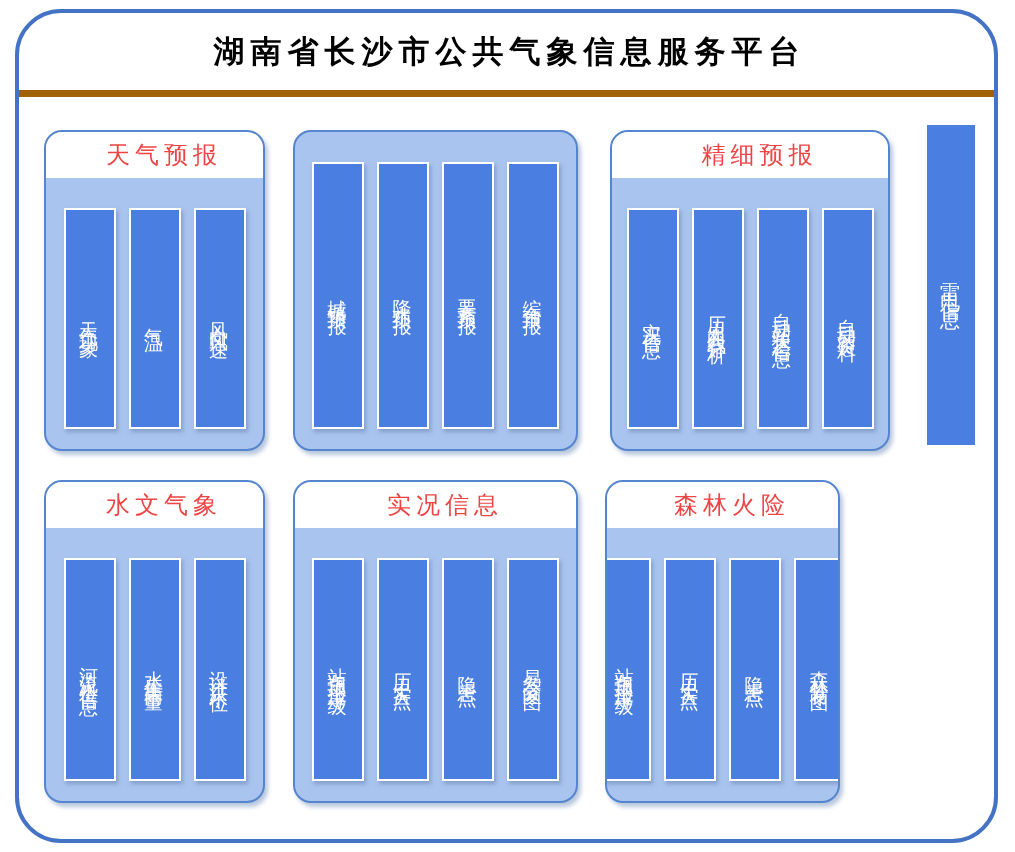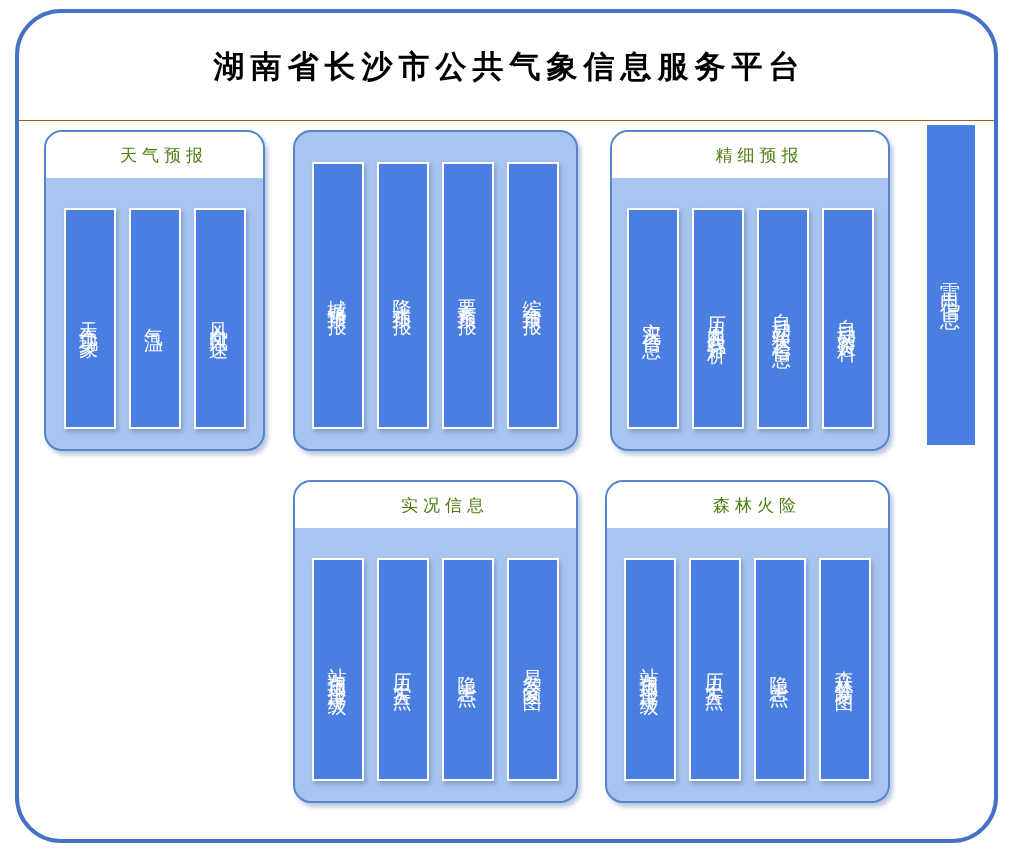--- a/index.html
+++ b/index.html
@@ -5,36 +5,36 @@
   html,body{margin:0;padding:0;background:#ffffff;}
   .stage{
     position:relative;width:1015px;height:852px;background:#ffffff;overflow:hidden;
     font-family:"DejaVu Sans","Liberation Sans",sans-serif;
   }
   .outer-frame{
     position:absolute;left:15px;top:9px;width:983px;height:834px;
     border:4px solid #4472C4;border-radius:46px;box-sizing:border-box;background:#ffffff;
   }
   .title-row{
-    height:108px;border-bottom:1px solid #a16207;box-sizing:border-box;
+    height:84px;border-bottom:7px solid #a16207;box-sizing:border-box;
     display:flex;align-items:center;justify-content:center;
   }
   .main-title{
     font-size:31px;font-weight:bold;color:#000;letter-spacing:6px;padding-left:6px;white-space:nowrap;
   }
   .panel{
     position:absolute;box-sizing:border-box;overflow:hidden;
     background:#A9C4EE;border:2px solid #5585CE;border-radius:18px;
     box-shadow:3px 4px 4px rgba(99,130,180,.45);
     display:flex;flex-direction:column;
   }
   .panel-header{
     flex:0 0 46px;background:#ffffff;
     display:flex;align-items:center;justify-content:center;
-    font-size:17px;color:#4d7c0f;letter-spacing:5px;padding-left:19px;white-space:nowrap;
+    font-size:24px;color:#ef4444;letter-spacing:5px;padding-left:19px;white-space:nowrap;
   }
   .panel-body{
     flex:1;display:flex;justify-content:center;align-items:stretch;
     gap:13px;padding:30px 14px 20px;
   }
   .bar{
     width:52px;box-sizing:border-box;
     background:#4A7EE0;border:2.5px solid #ffffff;
     box-shadow:2px 3px 4px rgba(100,125,175,.55);
     display:flex;align-items:center;justify-content:center;
@@ -83,32 +83,40 @@
     <div class="panel-body">
       <div class="bar">实况信息</div>
       <div class="bar">历史曲线分析</div>
       <div class="bar">自动站状态信息</div>
       <div class="bar">自动站资料</div>
     </div>
   </div>
 
   <div class="lightning-bar">雷电信息</div>
 
+  <div class="panel" style="left:44px;top:480px;width:221px;height:323px">
+    <div class="panel-header">水文气象</div>
+    <div class="panel-body">
+      <div class="bar">河流水位信息</div>
+      <div class="bar">水库集雨量</div>
+      <div class="bar">设计洪水位</div>
+    </div>
+  </div>
 
   <div class="panel" style="left:293px;top:480px;width:285px;height:323px">
     <div class="panel-header">实况信息</div>
     <div class="panel-body">
       <div class="bar">站点预报等级</div>
       <div class="bar">历史灾点</div>
       <div class="bar">隐患点</div>
       <div class="bar">易发分区图</div>
     </div>
   </div>
 
-  <div class="panel" style="left:605px;top:480px;width:285px;height:323px">
+  <div class="panel" style="left:605px;top:480px;width:235px;height:323px">
     <div class="panel-header">森林火险</div>
     <div class="panel-body">
       <div class="bar">站点预报等级</div>
       <div class="bar">历史灾点</div>
       <div class="bar">隐患点</div>
       <div class="bar">森林分布图</div>
     </div>
   </div>
 
 </div>

